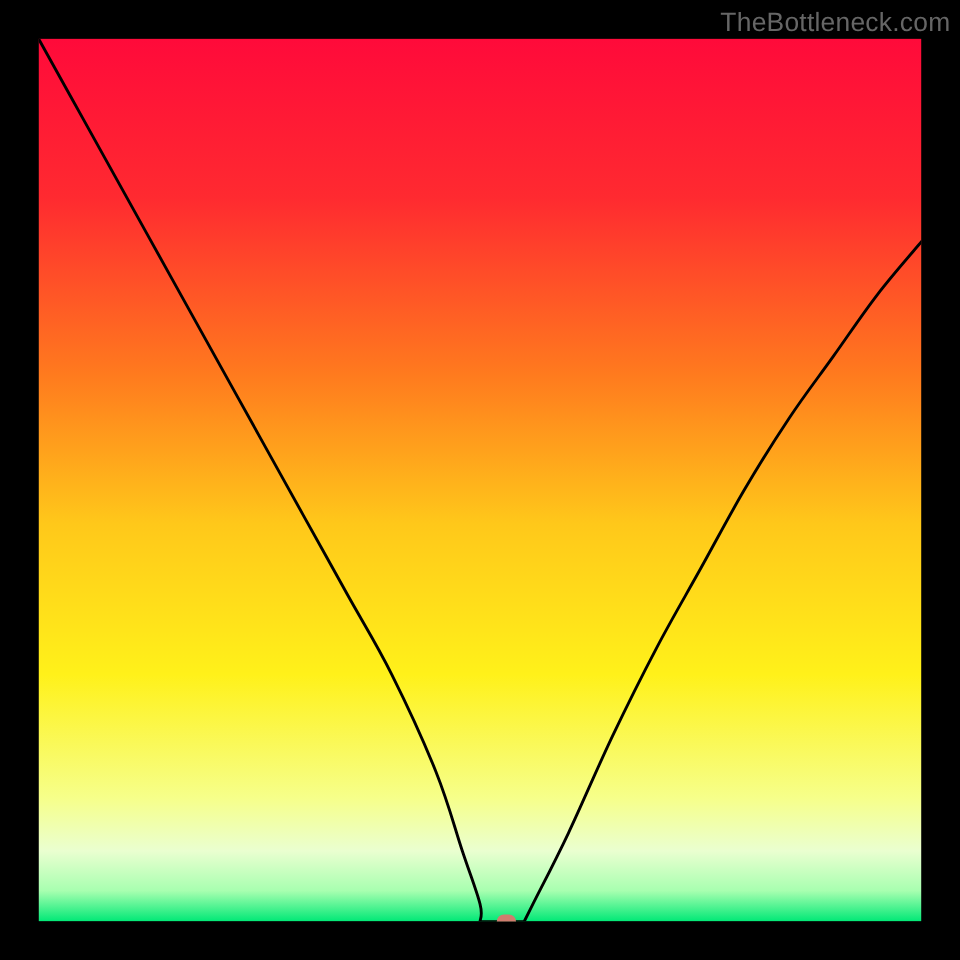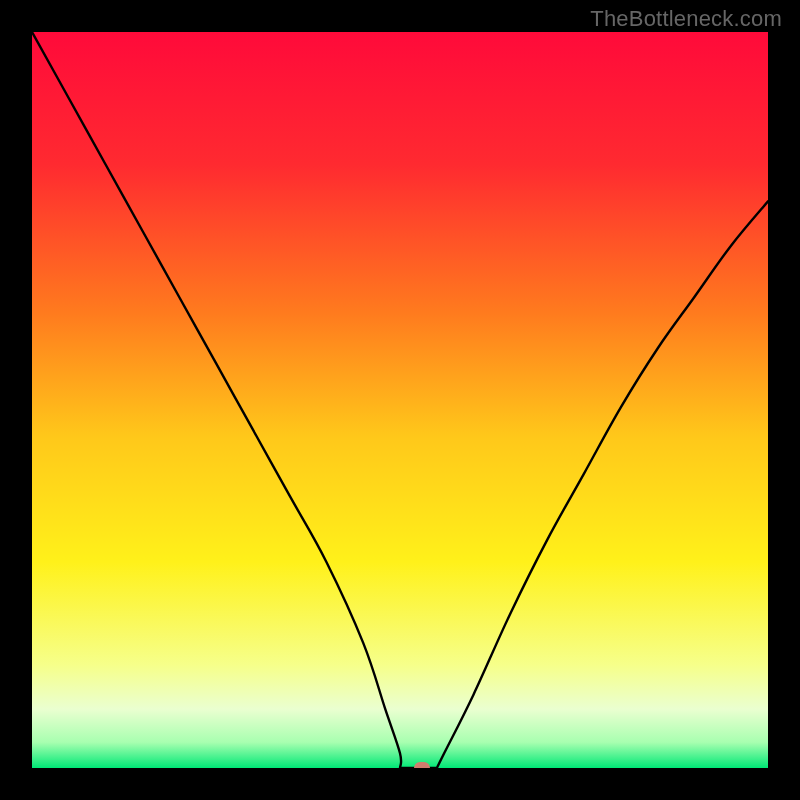--- a/index.html
+++ b/index.html
@@ -29,21 +29,21 @@
     position: absolute;
     left: 0; top: 0; right: 0; bottom: 0;
   }
   .curve {
     position: absolute;
     left: 0; top: 0;
   }
   .watermark {
     position: absolute;
     top: 6px;
-    right: 18px;
+    right: 8px;
     color: #666;
     font-size: 22px;
     font-weight: 500;
     letter-spacing: 0.2px;
     user-select: none;
   }
   .marker {
     position: absolute;
     width: 16px;
     height: 12px;

